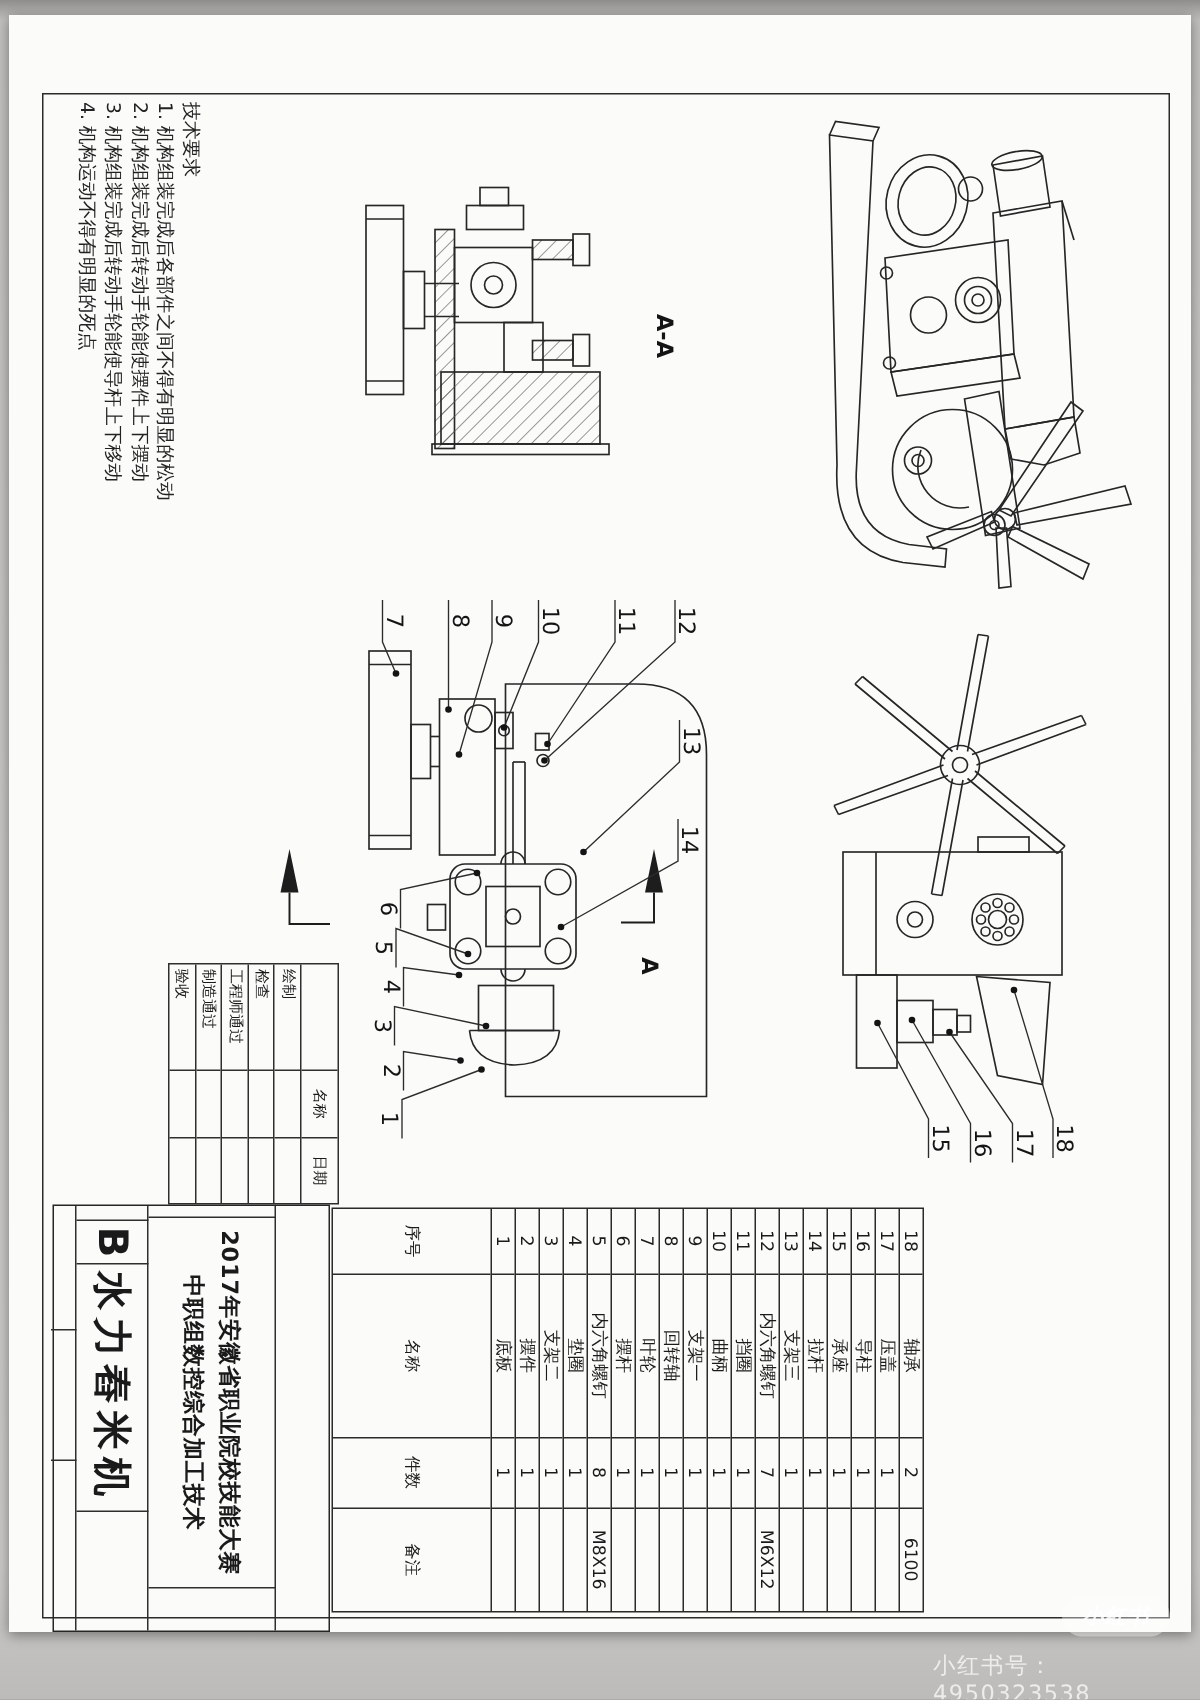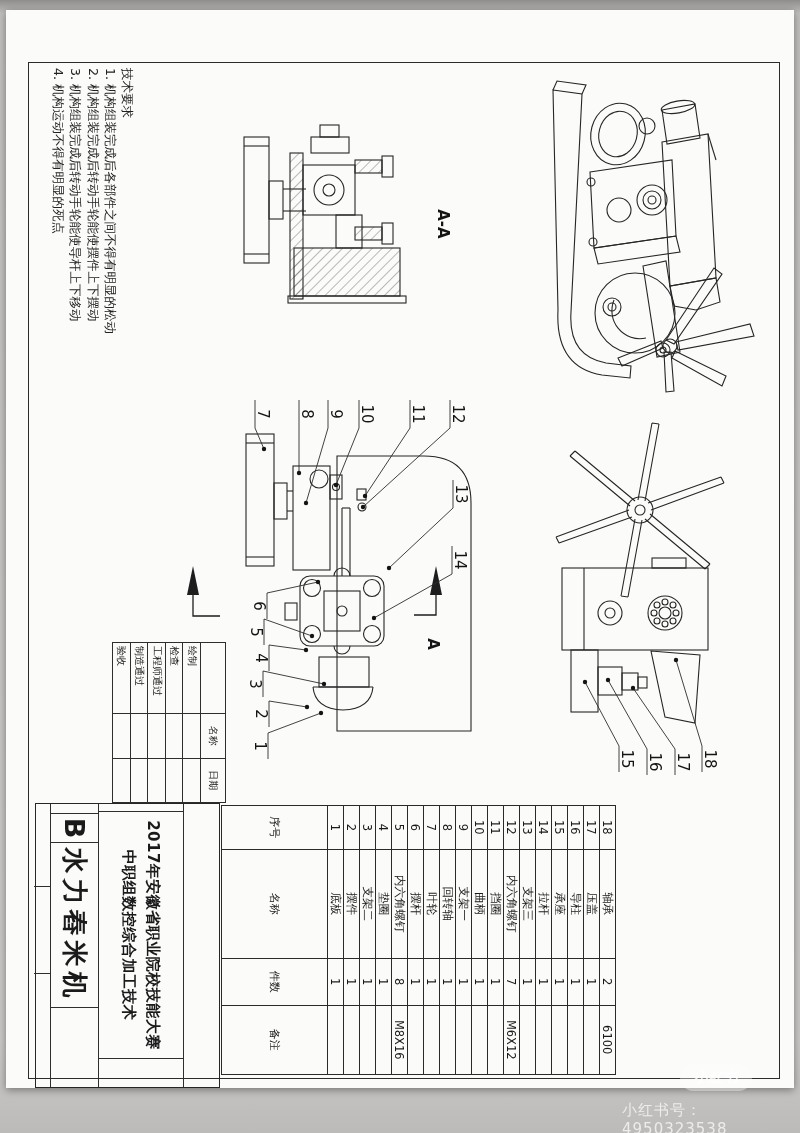--- a/index.html
+++ b/index.html
@@ -40,21 +40,21 @@
   
   .bom{border:1.2px solid #2a2a2a;display:flex;flex-direction:column-reverse;font-size:11.5px;}
   .bom-row{display:flex;flex:1;border-top:1px solid #2a2a2a;align-items:stretch;}
   .bom-row:last-child{border-top:none;}
   .bc{display:flex;align-items:center;justify-content:center;overflow:hidden;white-space:nowrap;}
   .bc.no{width:43px;}
   .bc.nm{width:110px;border-left:1px solid #2a2a2a;}
   .bc.qt{width:47px;border-left:1px solid #2a2a2a;}
   .bc.rk{width:70px;border-left:1px solid #2a2a2a;}
   .art{position:absolute;left:0;top:0;pointer-events:none;}
-  .wm-badge{position:absolute;left:680px;top:1064px;width:72px;height:27px;border-radius:14px;
+  .wm-badge{position:absolute;left:708px;top:1064px;width:72px;height:27px;border-radius:14px;
     background:rgba(255,255,255,.38);color:rgba(255,255,255,.85);font-size:14px;font-weight:700;
     display:flex;align-items:center;justify-content:center;letter-spacing:1px;font-style:italic;}
   .wm-id{position:absolute;left:622px;top:1101px;color:rgba(255,255,255,.72);
     font-size:15px;letter-spacing:1px;}
 </style>
 </head>
 <body>
 
 <div class="photo">
   <div class="paper">

